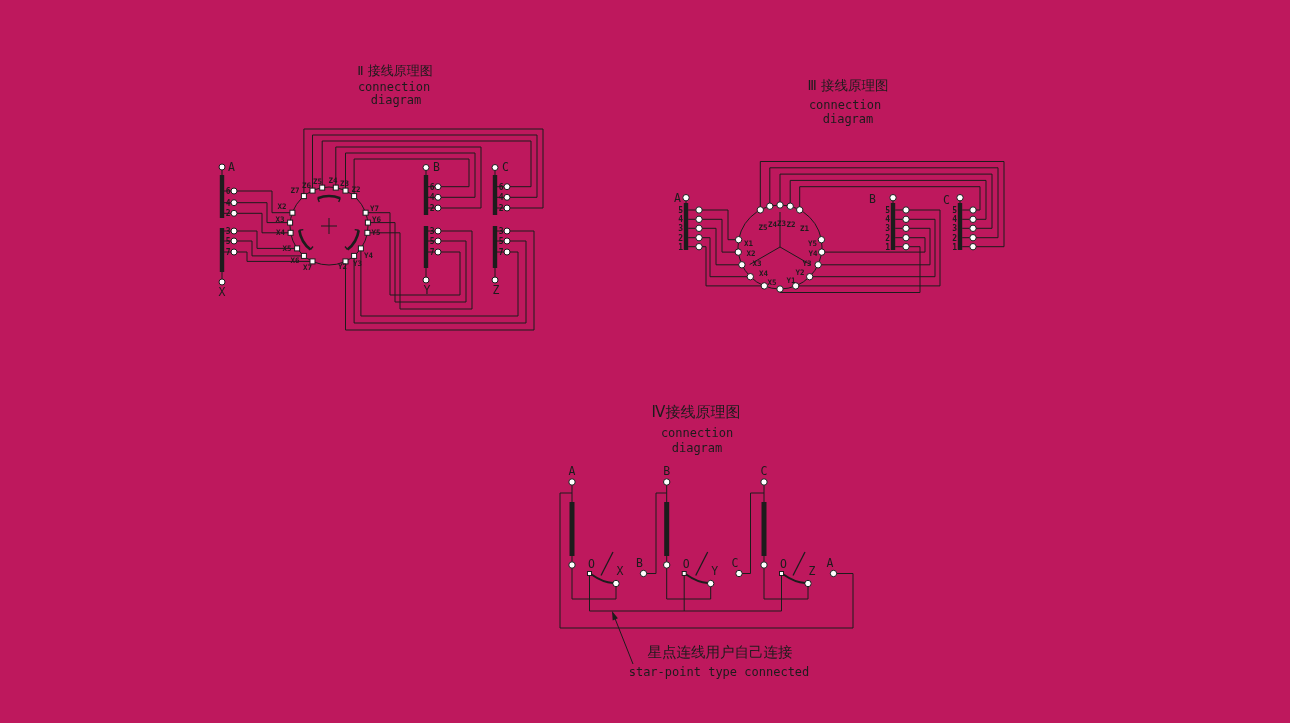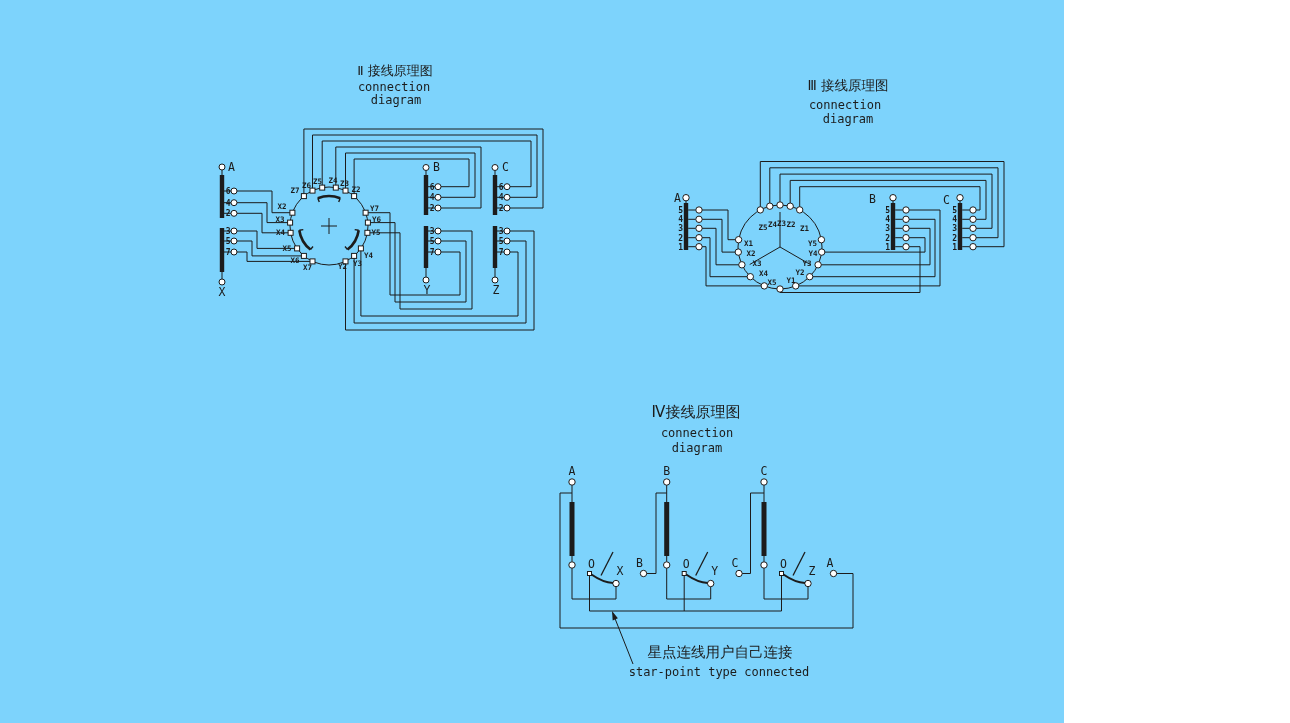--- a/index.html
+++ b/index.html
@@ -1,16 +1,16 @@
 <!DOCTYPE html>
 <html><head>
 <meta charset="utf-8">
 <style>
   html,body{margin:0;padding:0;background:#ffffff;}
-  .canvas{position:relative;width:1064px;height:723px;background:#7dd3fc;overflow:hidden;}
+  .canvas{position:relative;width:1290px;height:723px;background:#be185d;overflow:hidden;}
   svg{position:absolute;left:0;top:0;}
   .w{fill:none;stroke:#1c1c1c;stroke-width:1;}
   .w2{fill:none;stroke:#1c1c1c;stroke-width:1;}
   .bar{fill:#1c1c1c;stroke:none;}
   .term{fill:#ffffff;stroke:#1c1c1c;stroke-width:1;}
   .arcw{fill:none;stroke:#1c1c1c;stroke-width:2.6;}
   .hook{fill:none;stroke:#1c1c1c;stroke-width:1.4;}
   .blade{fill:none;stroke:#1c1c1c;stroke-width:2;}
   .slash{fill:none;stroke:#1c1c1c;stroke-width:1.3;}
   .ah{fill:#1c1c1c;stroke:none;}

